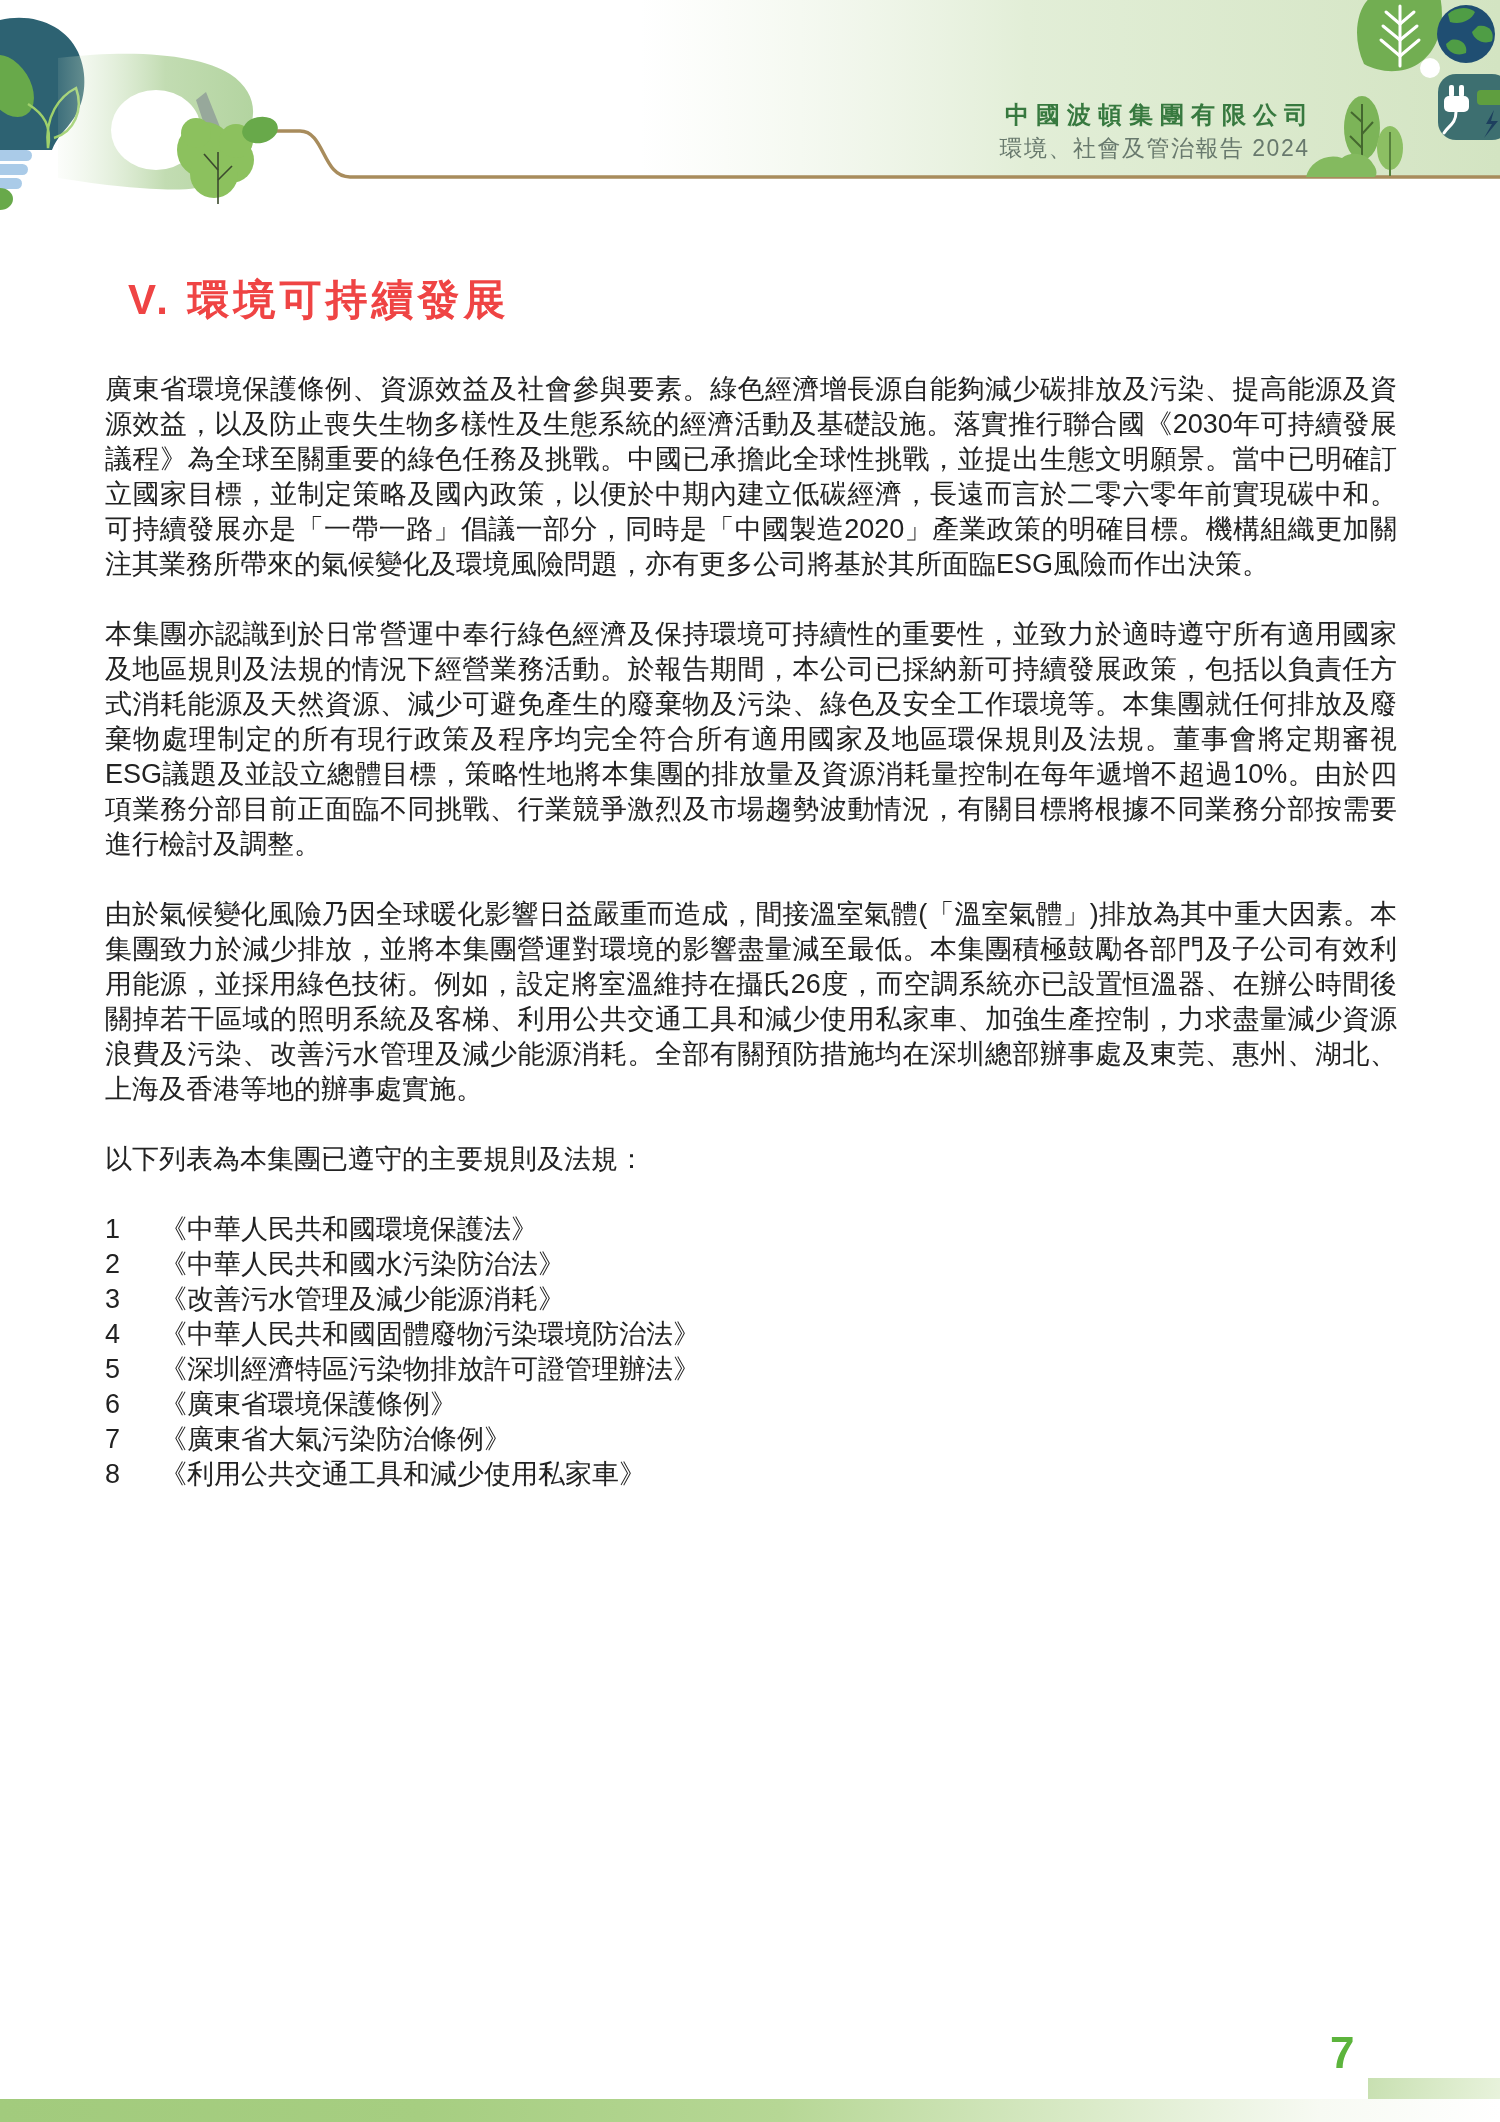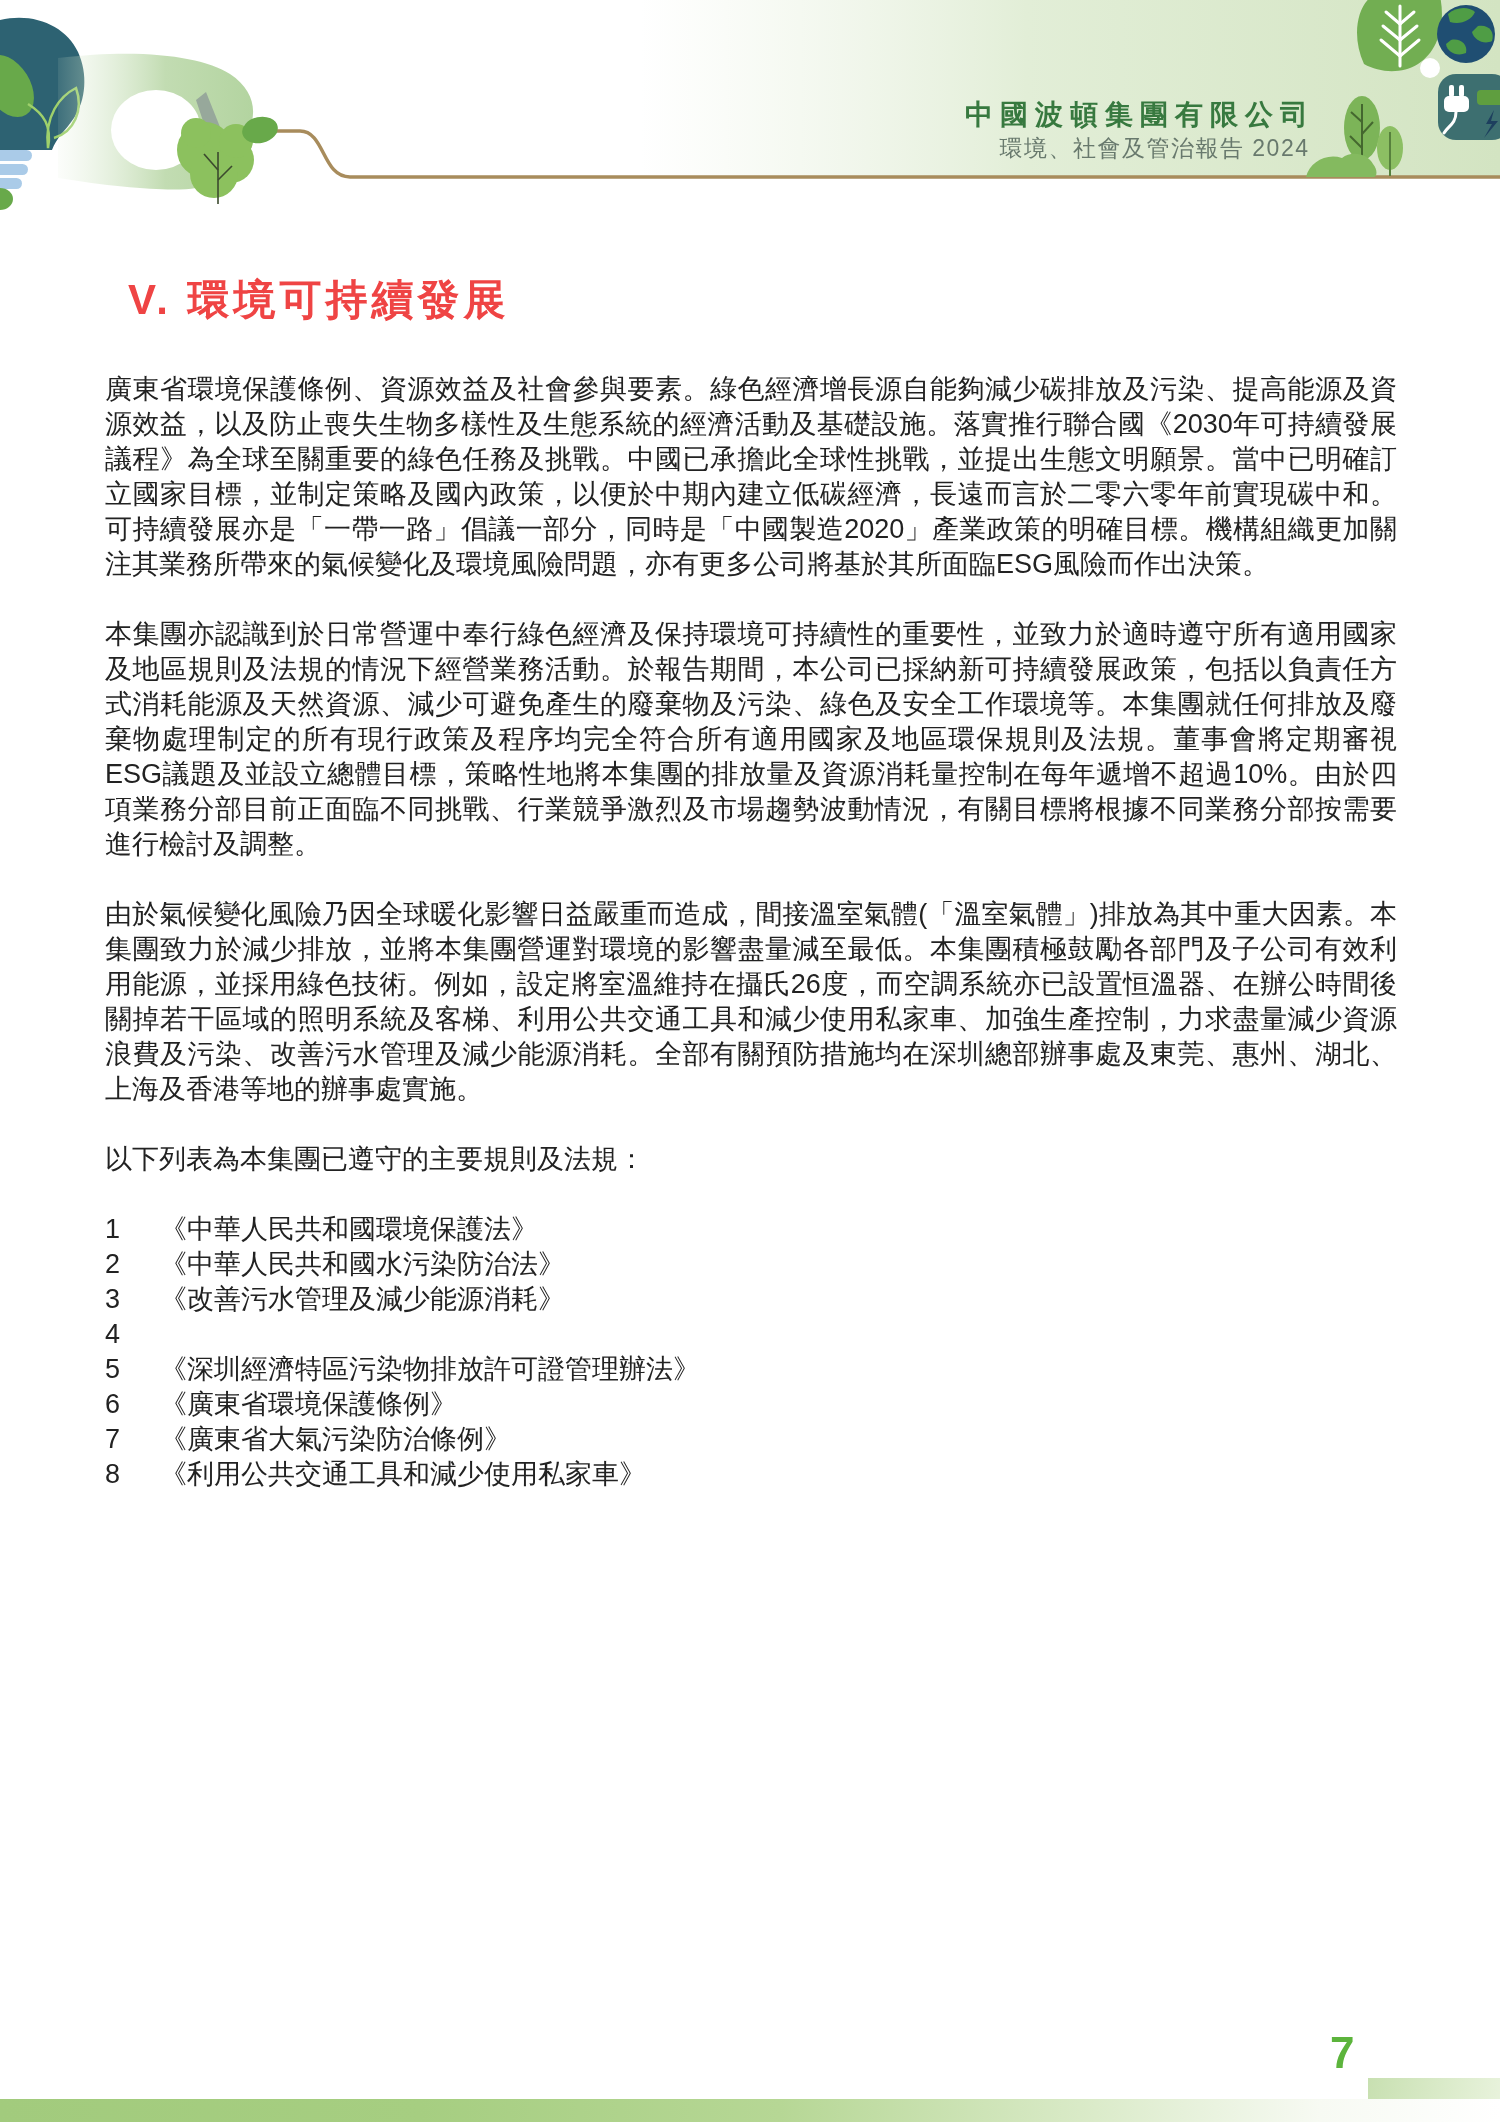--- a/index.html
+++ b/index.html
@@ -3,21 +3,21 @@
 <meta charset="utf-8">
 <style>
   html,body{margin:0;padding:0;background:#ffffff;}
   .page{
     position:relative;width:1500px;height:2122px;overflow:hidden;background:#ffffff;
     font-family:"Liberation Sans",sans-serif;
   }
   .header-art{position:absolute;left:0;top:0;}
   .hdr-text{position:absolute;top:100px;right:192px;text-align:right;}
   .hdr-company{
-    font-size:28px;font-weight:bold;color:#37793f;letter-spacing:7px;margin-right:-7px;
+    font-size:24px;font-weight:bold;color:#37793f;letter-spacing:7px;margin-right:-7px;
     line-height:30px;
   }
   .hdr-report{
     font-size:23px;color:#68796d;letter-spacing:1.5px;margin-right:-1.5px;
     line-height:28px;margin-top:4px;
   }
   .doc-title{
     position:absolute;left:128px;top:272px;margin:0;
     font-size:42px;font-weight:bold;color:#ef4444;letter-spacing:4px;
   }
@@ -170,20 +170,21 @@
       <li>
         <span class="reg-num">2</span>
         <span>《中華人民共和國水污染防治法》</span>
       </li>
       <li>
         <span class="reg-num">3</span>
         <span>《改善污水管理及減少能源消耗》</span>
       </li>
       <li>
         <span class="reg-num">4</span>
+        <span>《中華人民共和國固體廢物污染環境防治法》</span>
       </li>
       <li>
         <span class="reg-num">5</span>
         <span>《深圳經濟特區污染物排放許可證管理辦法》</span>
       </li>
       <li>
         <span class="reg-num">6</span>
         <span>《廣東省環境保護條例》</span>
       </li>
       <li>

